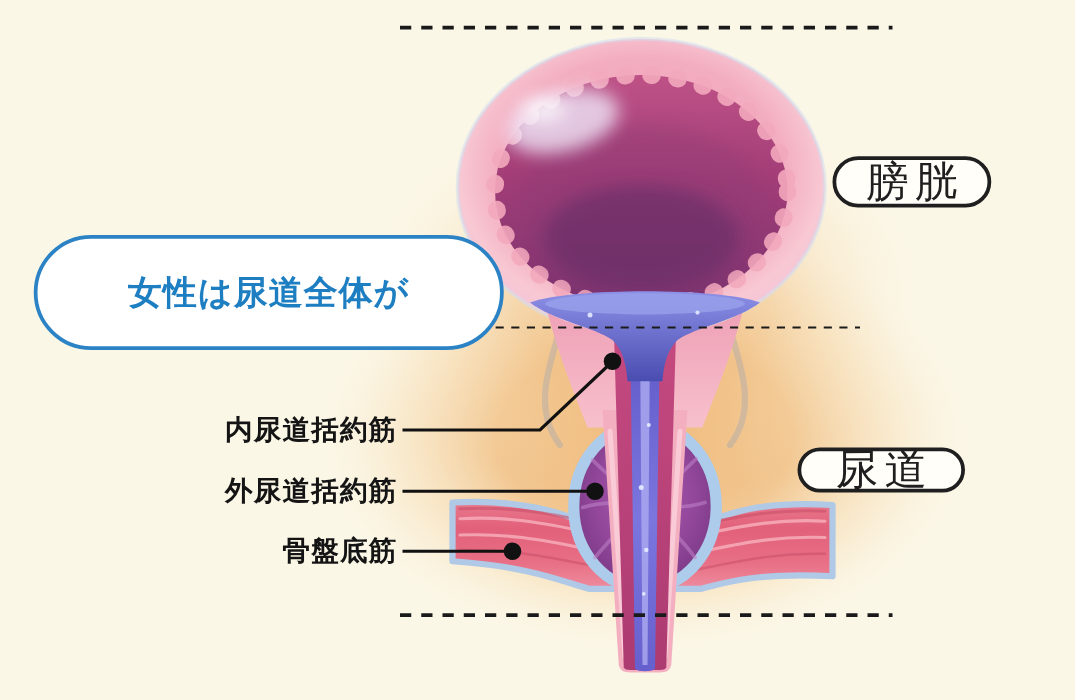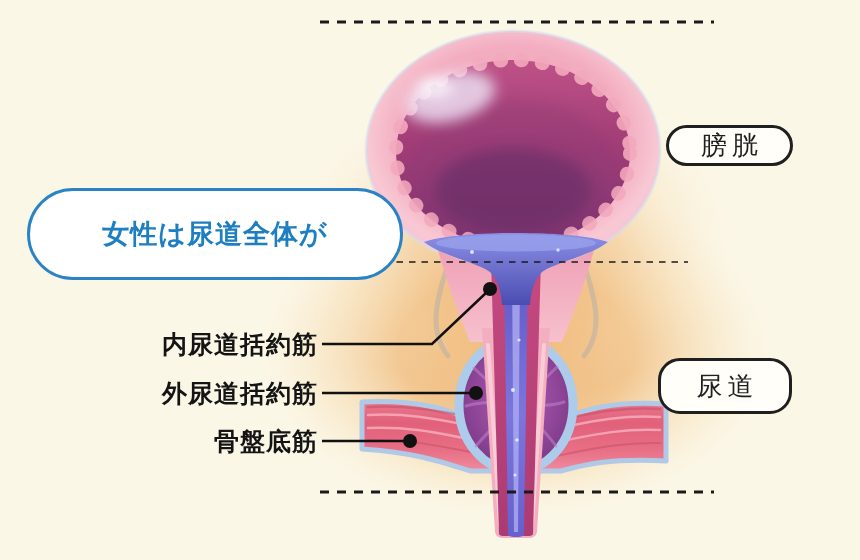--- a/index.html
+++ b/index.html
@@ -14,32 +14,32 @@
     background:#FFFFFF;border:3px solid #2B83C5;border-radius:46px;
     display:flex;flex-direction:column;align-items:center;justify-content:center;
     box-sizing:border-box;z-index:3;gap:40px;
   }
   .callout span{
     color:#1D7EC2;font-weight:bold;font-size:27px;line-height:34px;
     letter-spacing:1px;white-space:nowrap;
   }
   .part-label{
     position:absolute;right:542px;color:#141414;font-weight:bold;
-    font-size:25px;line-height:26px;white-space:nowrap;letter-spacing:1px;z-index:3;
+    font-size:22px;line-height:26px;white-space:nowrap;letter-spacing:1px;z-index:3;
   }
   .lbl-internal{top:331px}
   .lbl-external{top:380px}
   .lbl-pelvic{top:428px}
   .tag{
     position:absolute;background:#FFFEF8;border:3px solid #1F1F1F;border-radius:22px;
     display:flex;align-items:center;justify-content:center;box-sizing:border-box;
-    font-size:26px;color:#1F1F1F;letter-spacing:5px;padding-left:5px;z-index:3;
+    font-size:34px;color:#1F1F1F;letter-spacing:5px;padding-left:5px;z-index:3;
   }
   .tag-bladder{left:666px;top:125px;width:127px;height:41px}
-  .tag-urethra{left:658px;top:358px;width:134px;height:56px}
+  .tag-urethra{left:638px;top:358px;width:134px;height:36px}
 </style>
 </head>
 <body>
 
 <div class="stage">
 
   <svg width="860" height="560" viewBox="0 0 860 560">
     <defs>
       <radialGradient id="glowG" cx="50%" cy="50%" r="50%">
         <stop offset="0%" stop-color="#EDAF69" stop-opacity="0.95"></stop>

